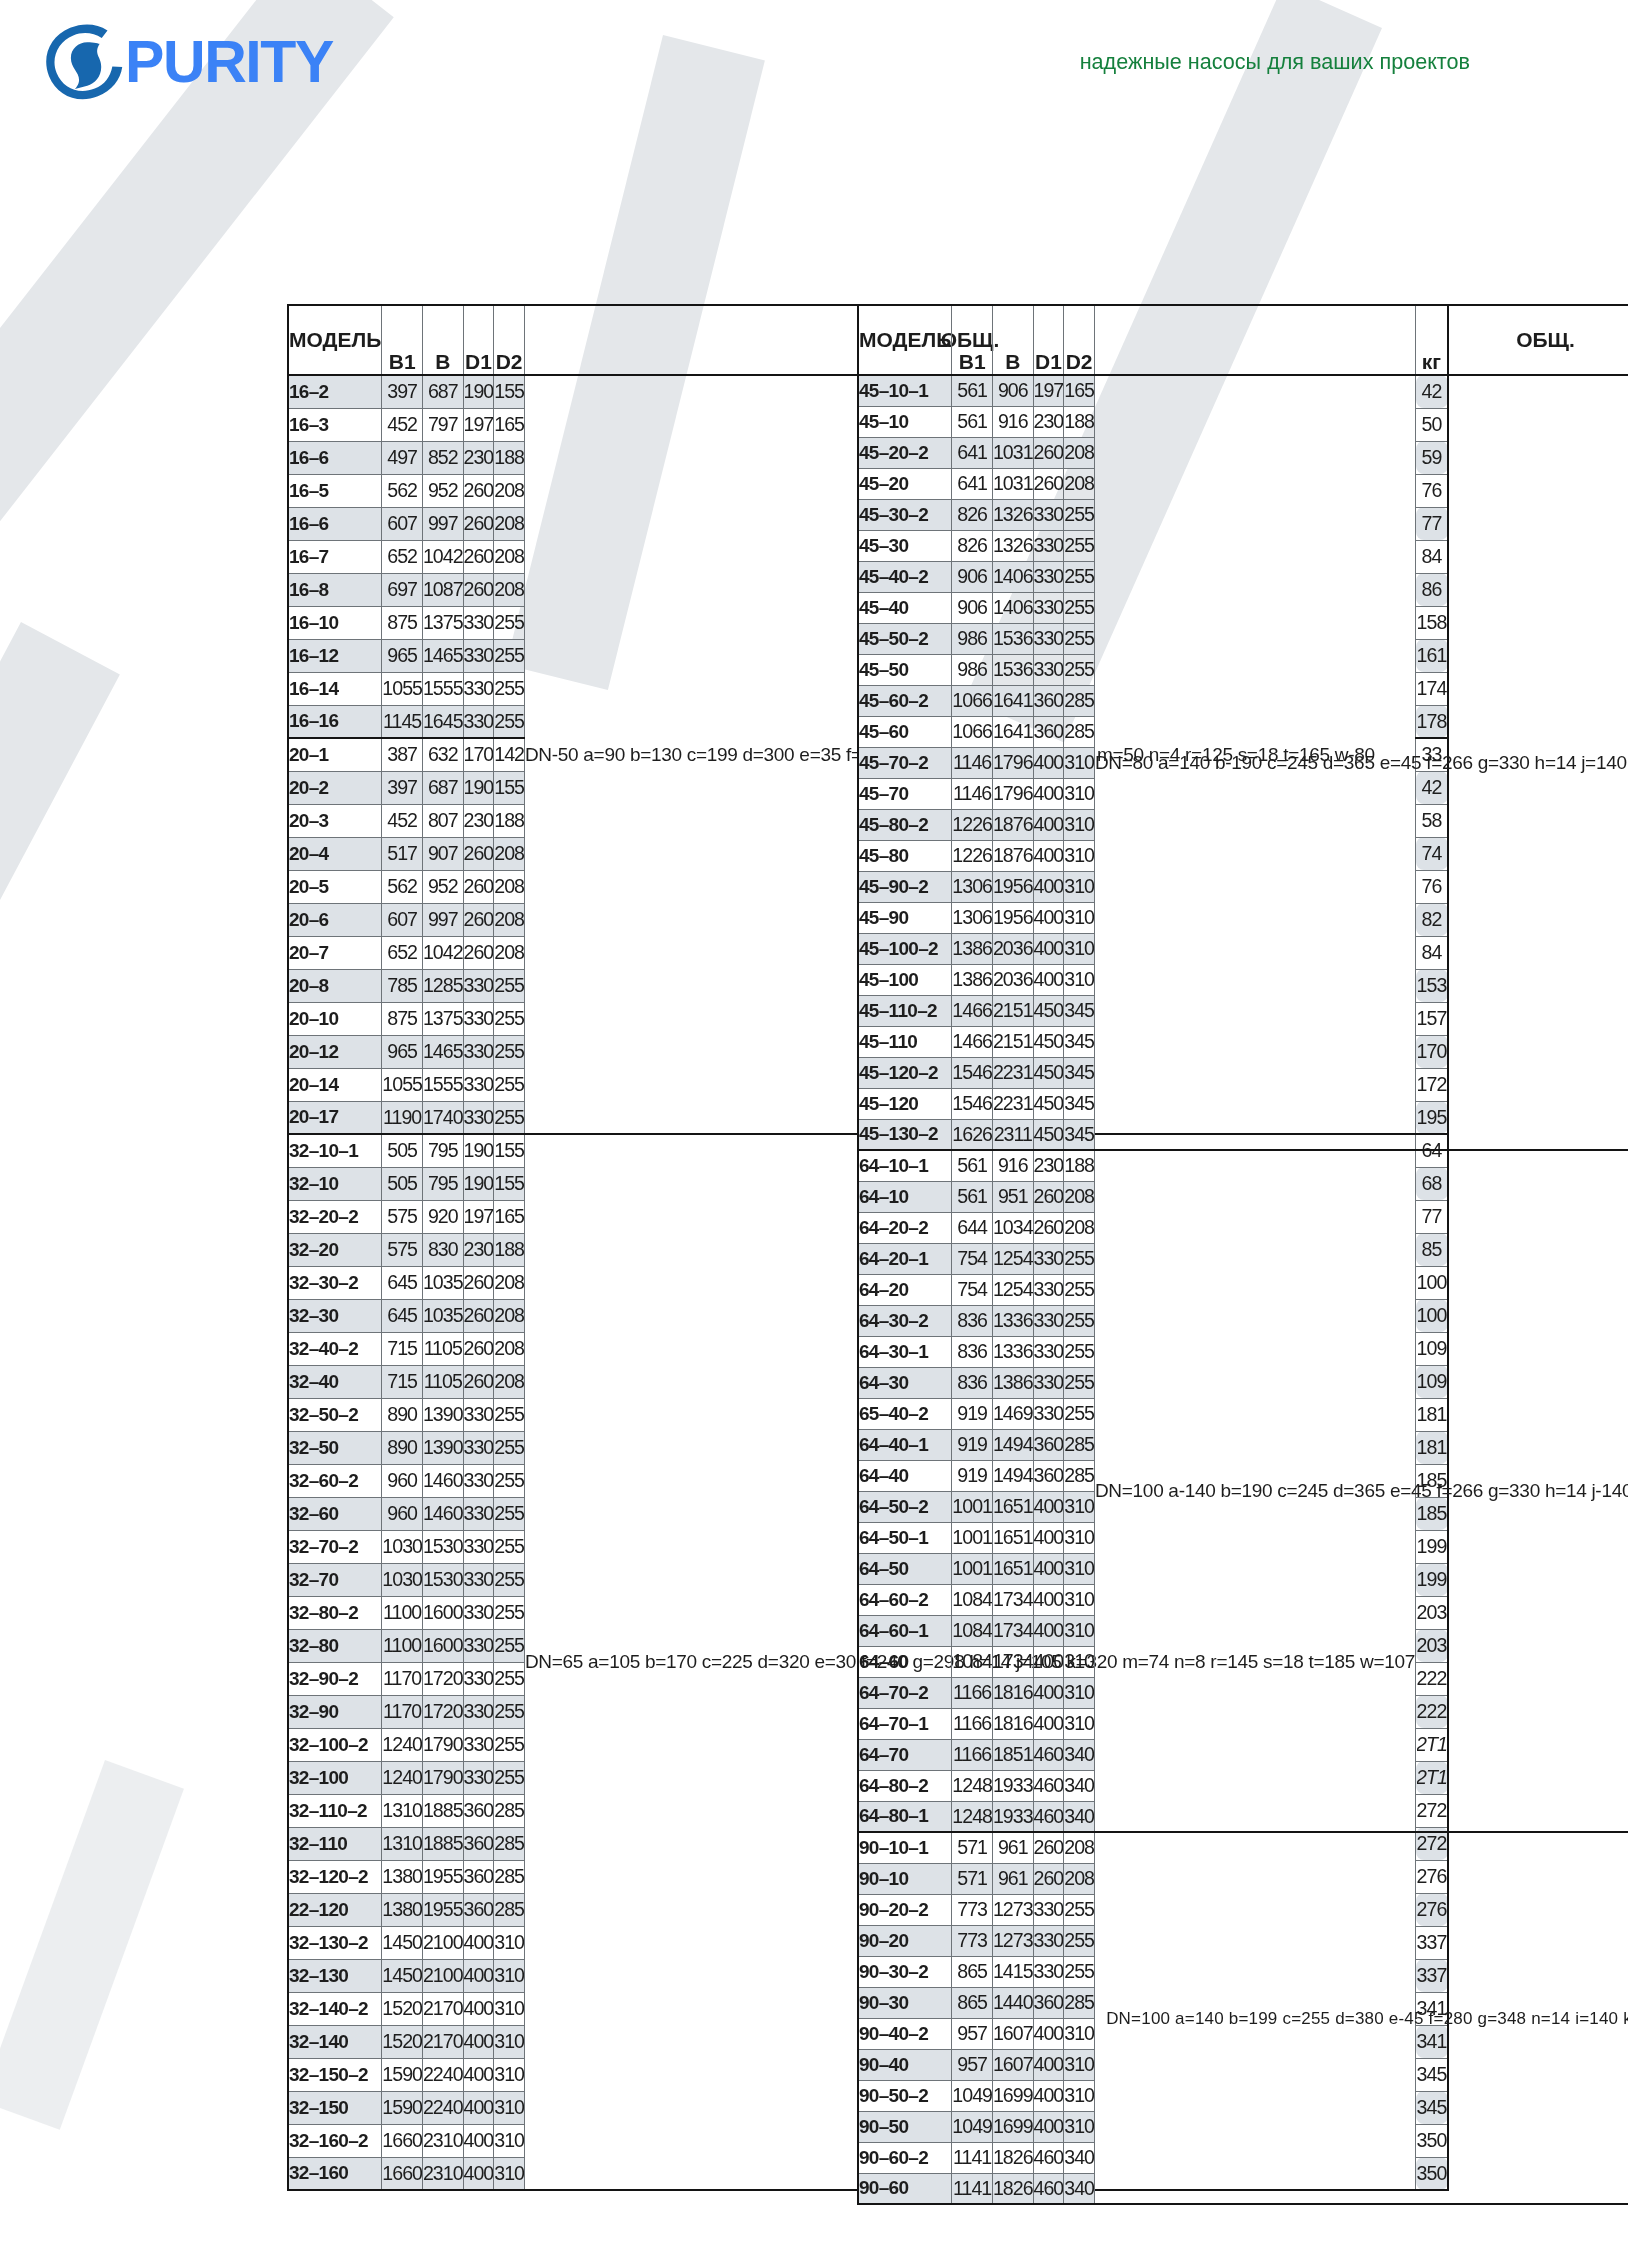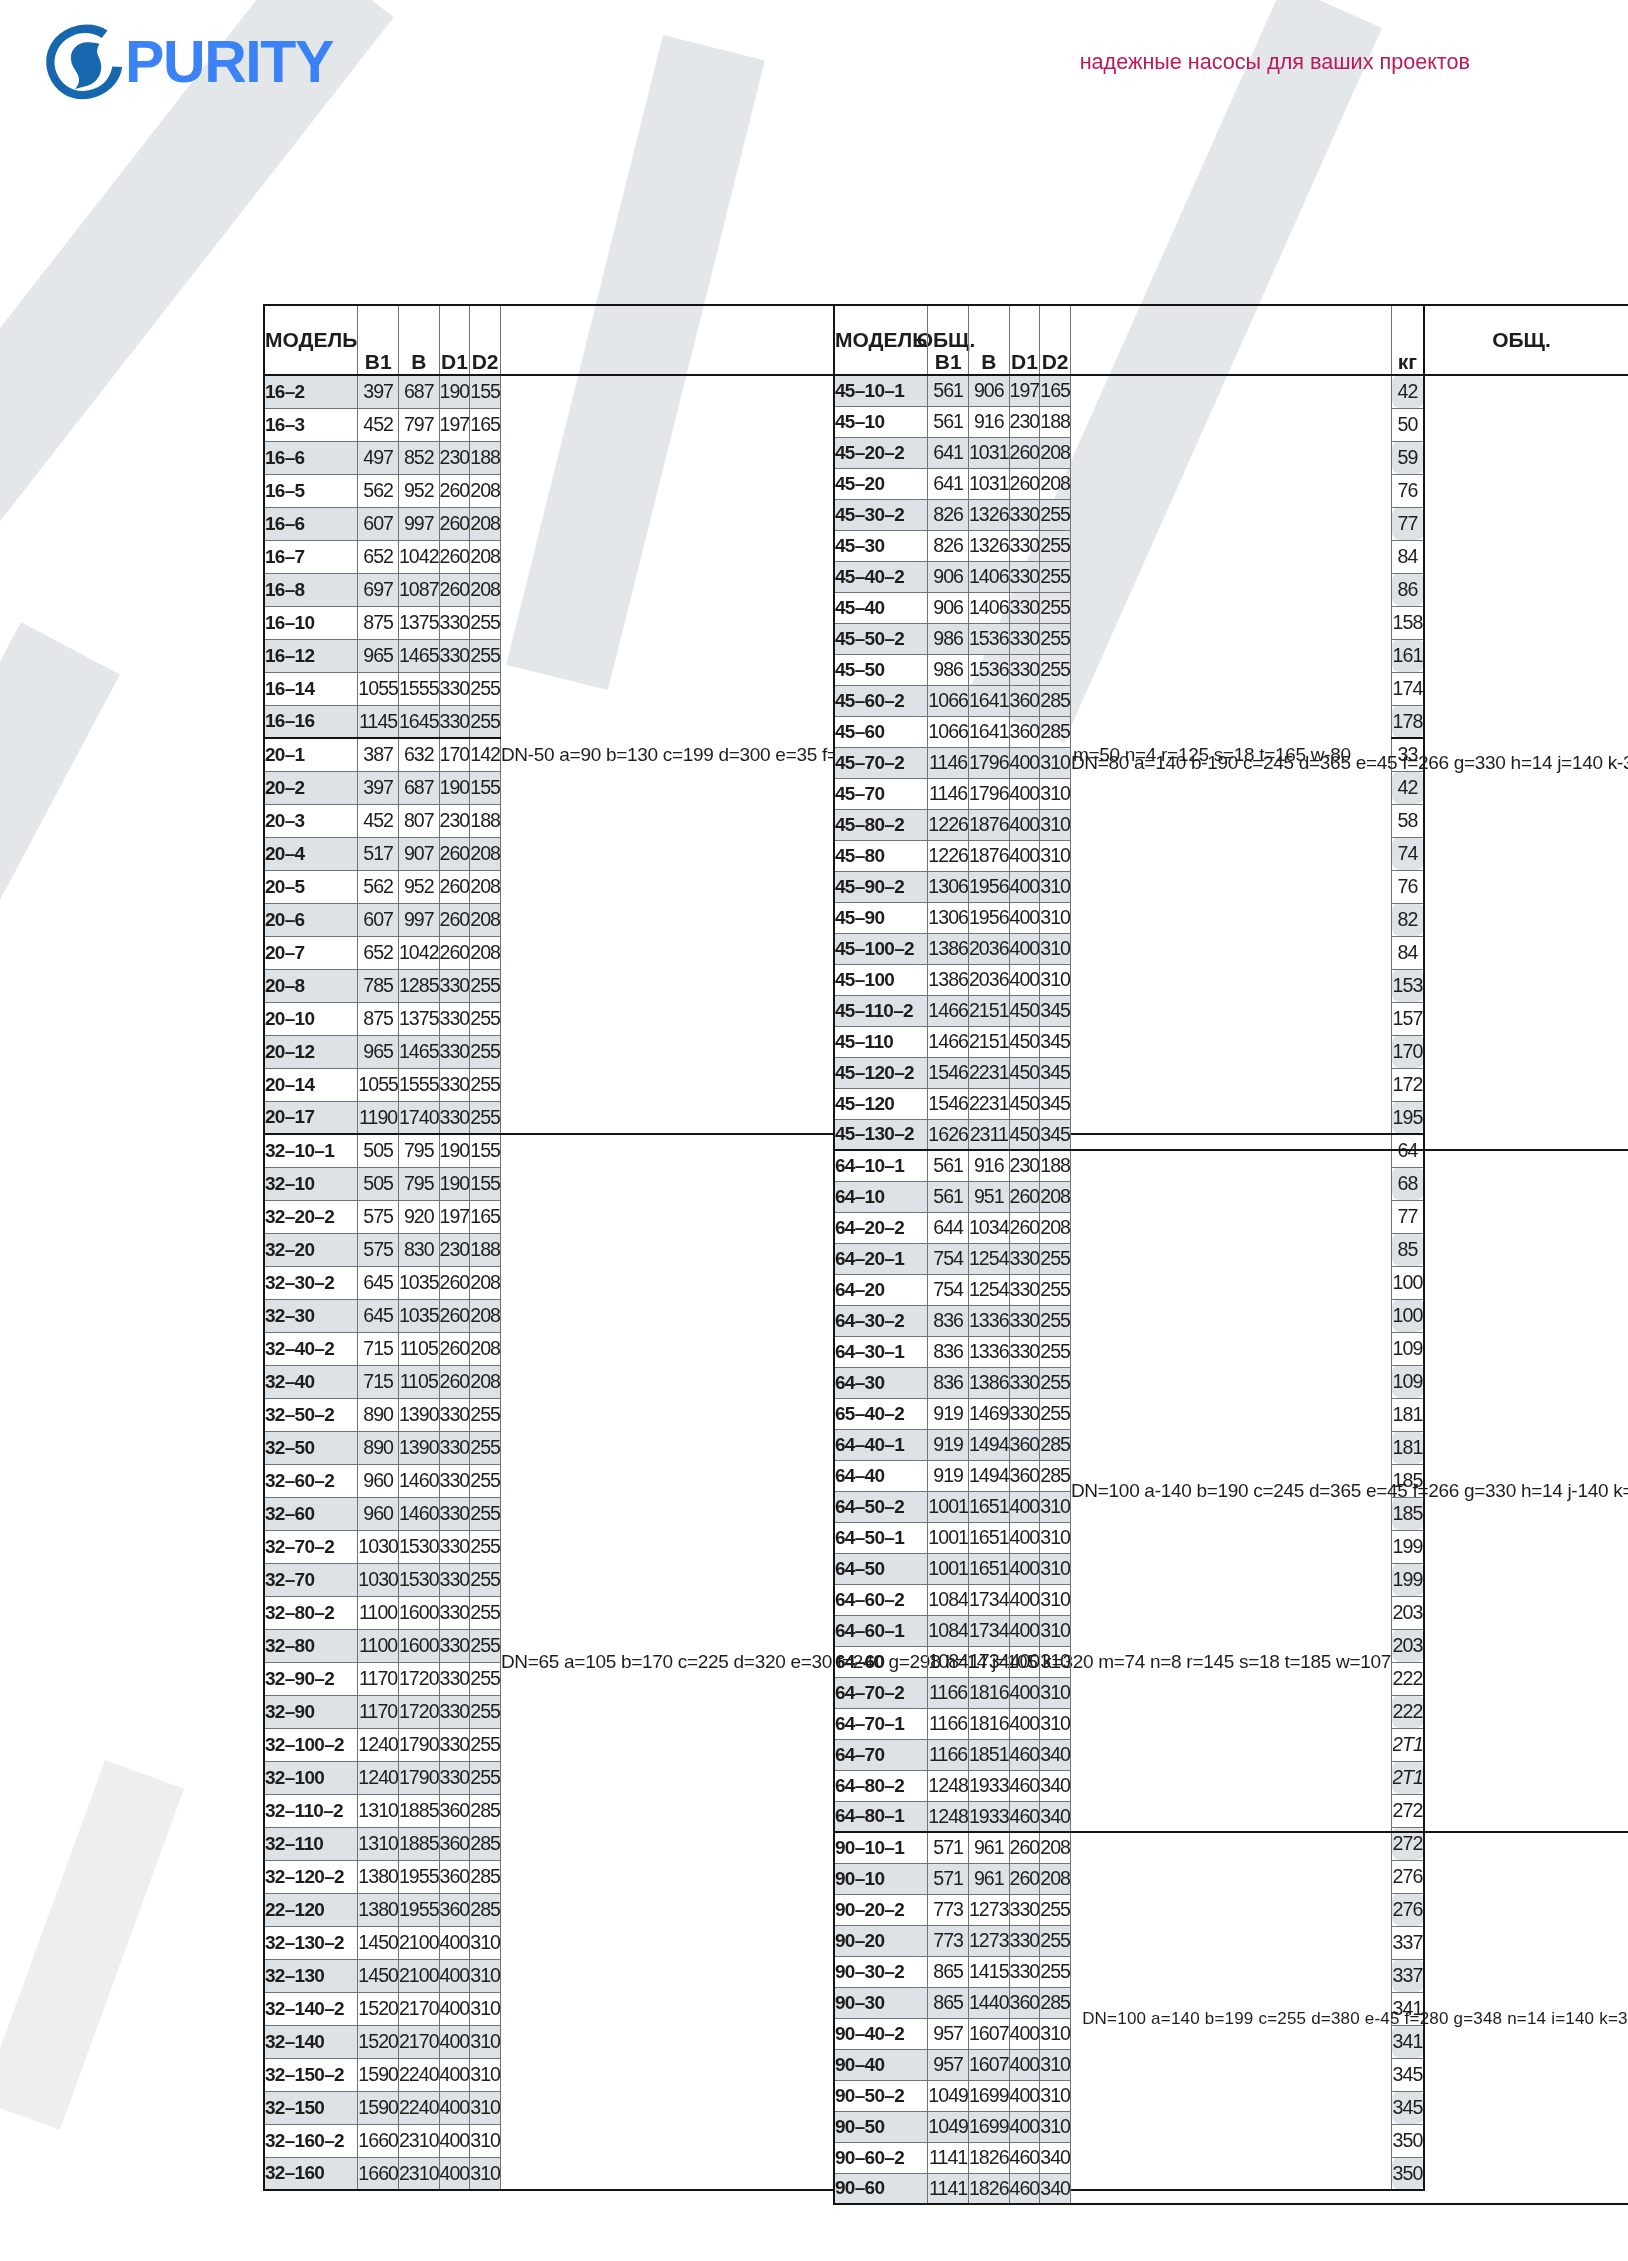--- a/index.html
+++ b/index.html
@@ -11,23 +11,23 @@
   .wm{position:absolute;background:#e4e7ea;z-index:0;}
   .wm1{left:300px;top:-56px;width:119px;height:824px;transform:rotate(38deg);transform-origin:top left;}
   .wm2{left:663px;top:35px;width:105px;height:649px;transform:rotate(14deg);transform-origin:top left;}
   .wm3{left:1274px;top:28px;width:108px;height:782px;transform:rotate(24deg);transform-origin:top right;}
   .wm4{left:21px;top:622px;width:112px;height:573px;transform:rotate(28deg);transform-origin:top left;}
   .wm5{left:105px;top:1760px;width:84px;height:363px;transform:rotate(20deg);transform-origin:top left;opacity:.7;}
   
   .brand{position:absolute;left:43px;top:21px;display:flex;align-items:center;z-index:3;}
   .brand svg{width:82px;height:82px;display:block;}
   .logo-text{font-size:59px;font-weight:bold;color:#3b82f6;letter-spacing:-1.4px;line-height:82px;}
-  .tagline{position:absolute;right:159px;top:49px;font-size:21.6px;color:#be185d;z-index:3;}
+  .tagline{position:absolute;right:159px;top:49px;font-size:21.6px;color:#15803d;z-index:3;}
   
-  .tbl-wrap{position:absolute;z-index:2;}
+  .tbl-wrap{position:absolute;z-index:2;margin-left:24px;}
   #table-0{left:263px;top:304px;width:362px;}
   #table-1{left:833px;top:304px;width:349px;}
   table.spec{border-collapse:collapse;table-layout:fixed;border:2.8px solid #141414;}
   table.spec td, table.spec th{border:0.7px solid #6e7479;padding:0;overflow:hidden;white-space:nowrap;}
   table.spec thead tr{height:70px;}
   table.t-left tbody tr{height:33px;}
   table.t-right tbody tr{height:31px;}
   th{font-weight:bold;font-size:21px;background:transparent;}
   .h-model,.h-obsh{vertical-align:middle;text-align:center;border-bottom:2.1px solid #141414 !important;}
   .h-num,.h-kg{vertical-align:bottom;text-align:center;padding-bottom:7px;border-bottom:2.1px solid #141414 !important;}

